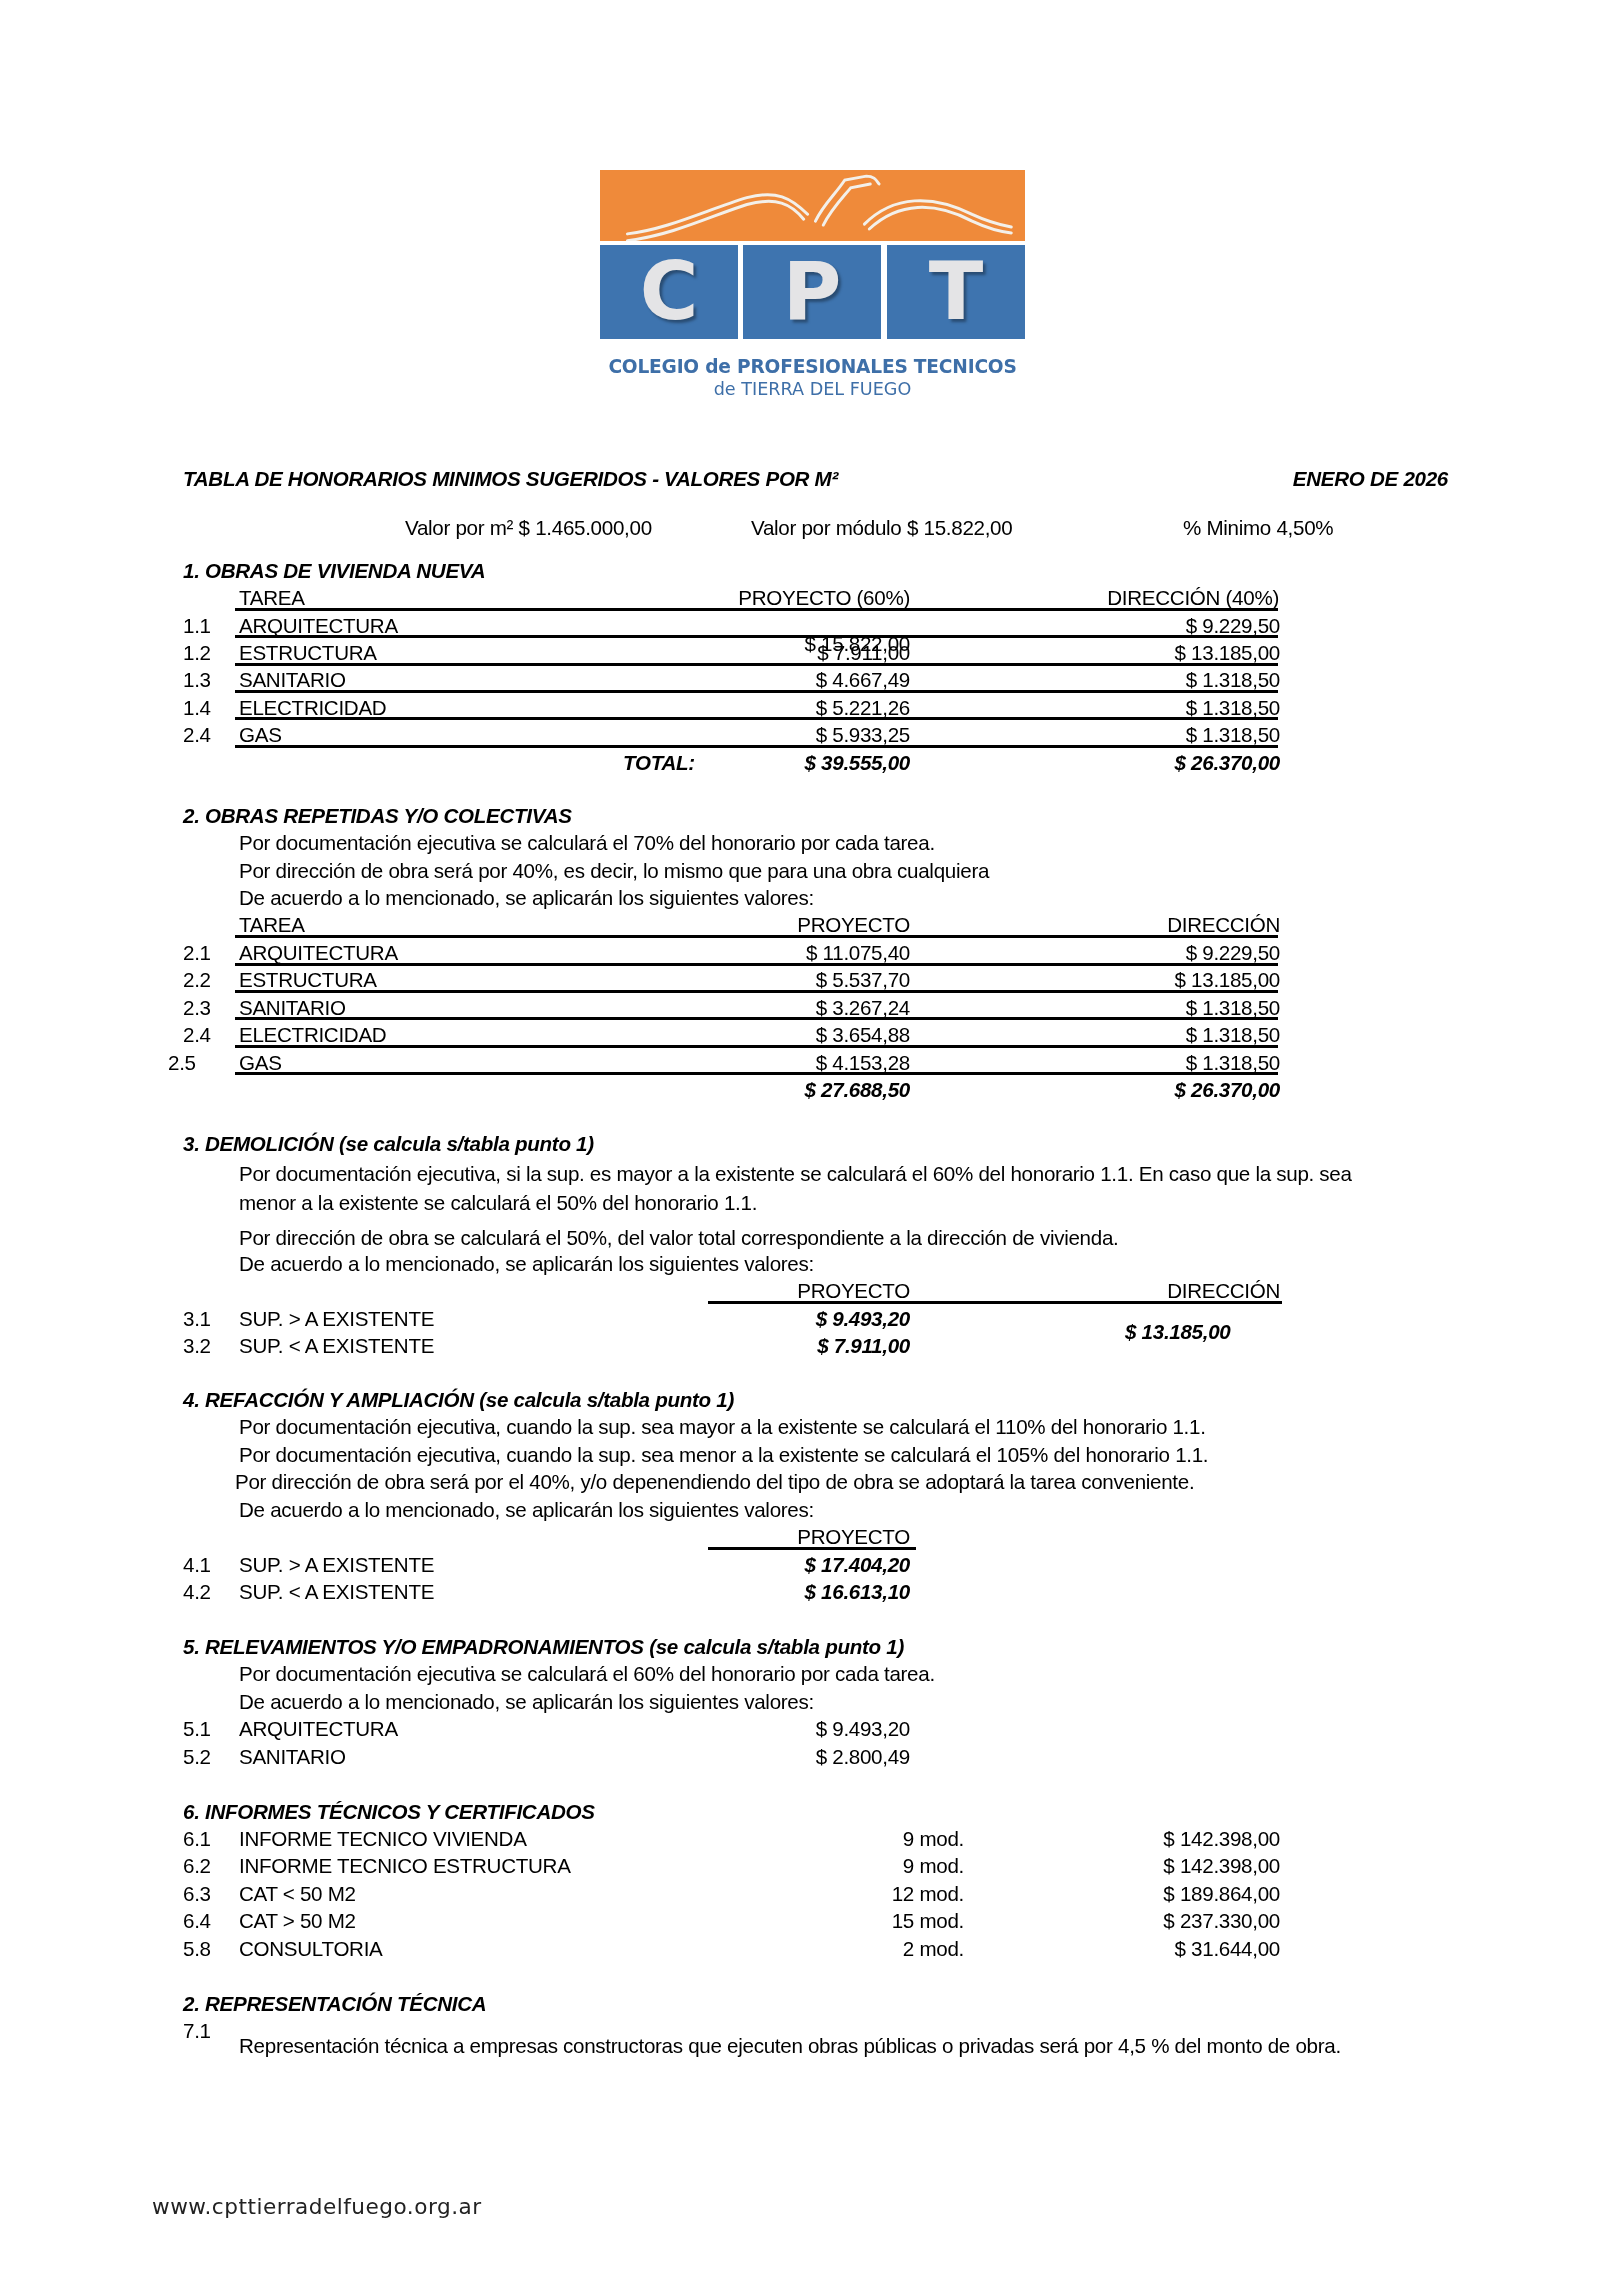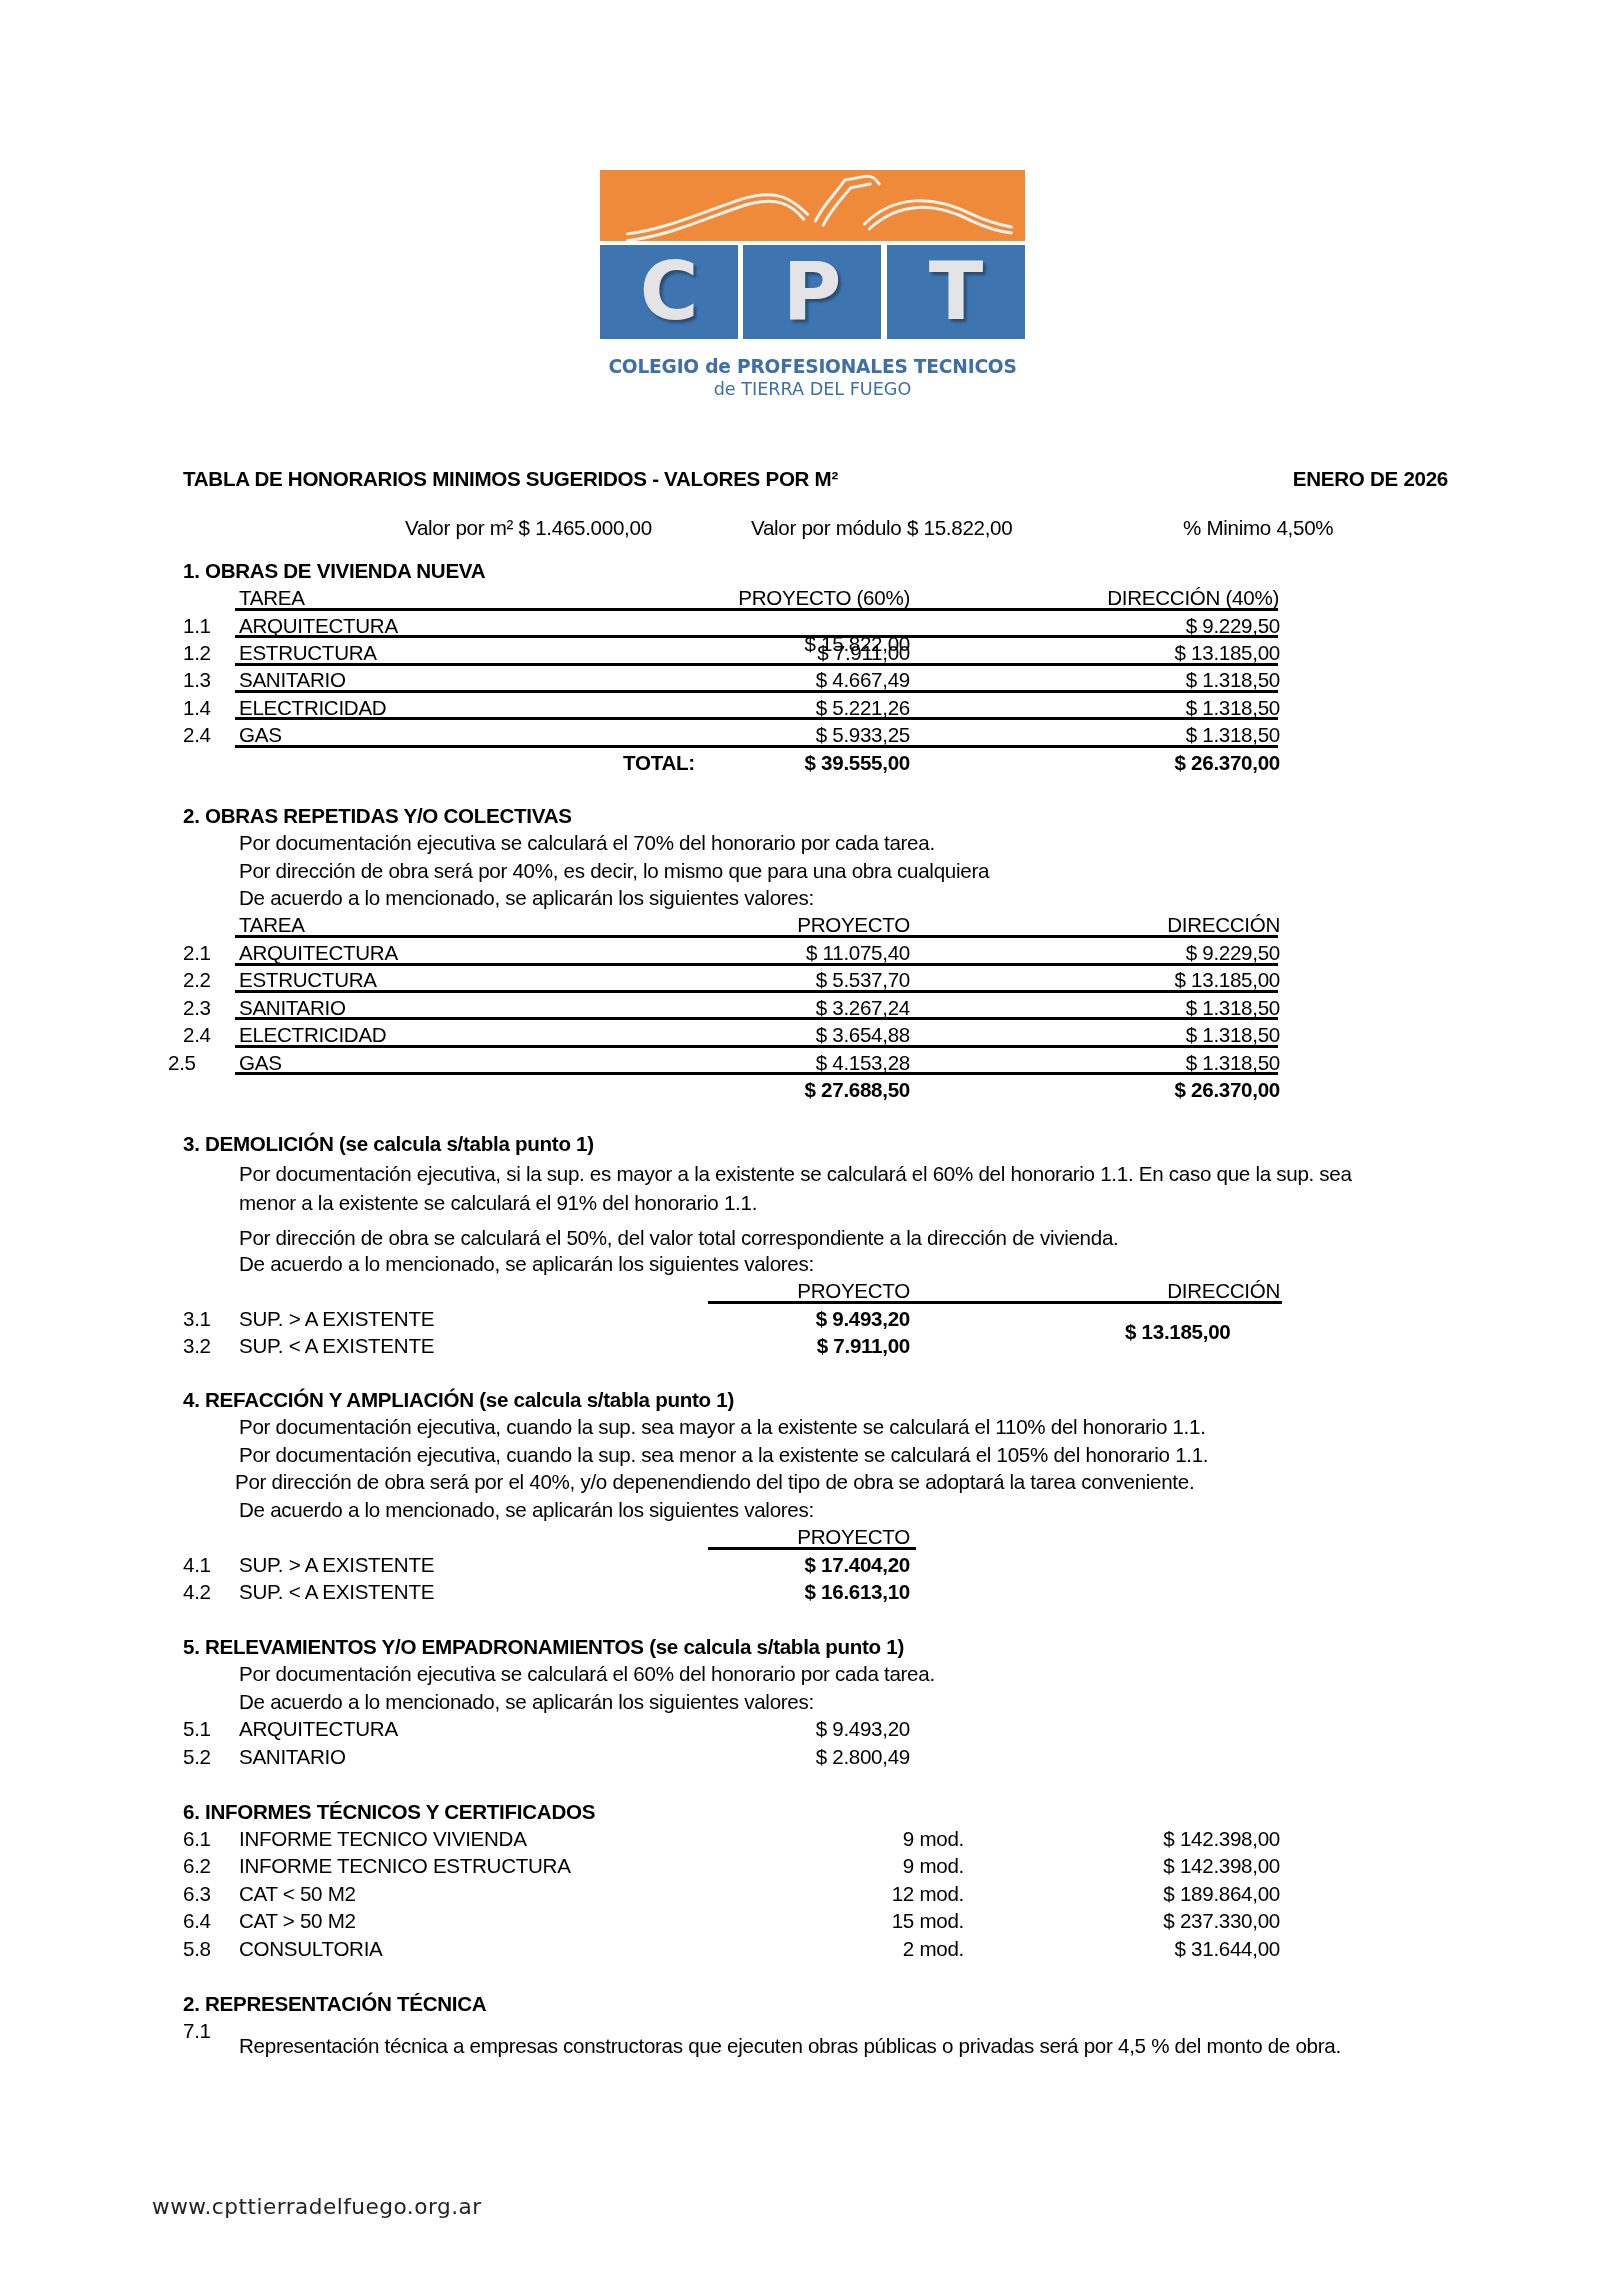--- a/index.html
+++ b/index.html
@@ -1,20 +1,20 @@
 <!DOCTYPE html>
 <html><head>
 <meta charset="utf-8">
 <style>
   html, body { margin:0; padding:0; background:#ffffff; }
   body { width:1620px; height:2293px; position:relative; overflow:hidden;
          font-family:"Liberation Sans", sans-serif; color:#000; }
   .abs { position:absolute; white-space:nowrap; }
   .t { font-size:20.6px; line-height:23.5px; letter-spacing:-0.3px; }
-  .b { font-weight:bold; }
+  .b { font-weight:bold;font-style:italic; }
   .r { text-align:right; }
   .hl { position:absolute; height:2.9px; background:#000; }
 
   
   .logo { position:absolute; left:600px; top:170px; width:425px; height:170px; }
   .logo .orange { position:absolute; left:0; top:0; width:425px; height:71px; background:#EF8A3A; }
   .logo .blue { position:absolute; top:75px; height:94px; background:#3E74AF; }
   .logo .letter { position:absolute; top:75px; height:94px; width:138px; text-align:center;
                   font-family:"DejaVu Sans", sans-serif; font-weight:bold; font-size:80px; line-height:94px;
                   color:#E4E4E6; text-shadow:2.9px 2.9px 2.9px rgba(0,0,0,0.35); }
@@ -138,21 +138,21 @@
   <div class="abs t r" style="left:1059px;top:1051px;width:221px">$ 1.318,50</div>
   <div class="hl" style="left:235px;top:1072px;width:1043px"></div>
 
   <div class="abs t b r" style="left:686px;top:1078px;width:224px">$ 27.688,50</div>
   <div class="abs t b r" style="left:1059px;top:1078px;width:221px">$ 26.370,00</div>
 </div>
 
 <div>
   <div class="abs t b" style="left:183px;top:1132px">3. DEMOLICIÓN (se calcula s/tabla punto 1)</div>
   <div class="abs t" style="left:239px;top:1162px">Por documentación ejecutiva, si la sup. es mayor a la existente se calculará el 60% del honorario 1.1. En caso que la sup. sea</div>
-  <div class="abs t" style="left:239px;top:1191px">menor a la existente se calculará el 91% del honorario 1.1.</div>
+  <div class="abs t" style="left:239px;top:1191px">menor a la existente se calculará el 50% del honorario 1.1.</div>
   <div class="abs t" style="left:239px;top:1226px">Por dirección de obra se calculará el 50%, del valor total correspondiente a la dirección de vivienda.</div>
   <div class="abs t" style="left:239px;top:1252px">De acuerdo a lo mencionado, se aplicarán los siguientes valores:</div>
   <div class="abs t r" style="left:686px;top:1279px;width:224px">PROYECTO</div>
   <div class="abs t r" style="left:1059px;top:1279px;width:221px">DIRECCIÓN</div>
   <div class="hl" style="left:708px;top:1301px;width:574px"></div>
 
   <div class="abs t" style="left:183px;top:1307px">3.1</div>
   <div class="abs t" style="left:239px;top:1307px">SUP. &gt; A EXISTENTE</div>
   <div class="abs t b r" style="left:686px;top:1307px;width:224px">$ 9.493,20</div>
   <div class="abs t" style="left:183px;top:1334px">3.2</div>

